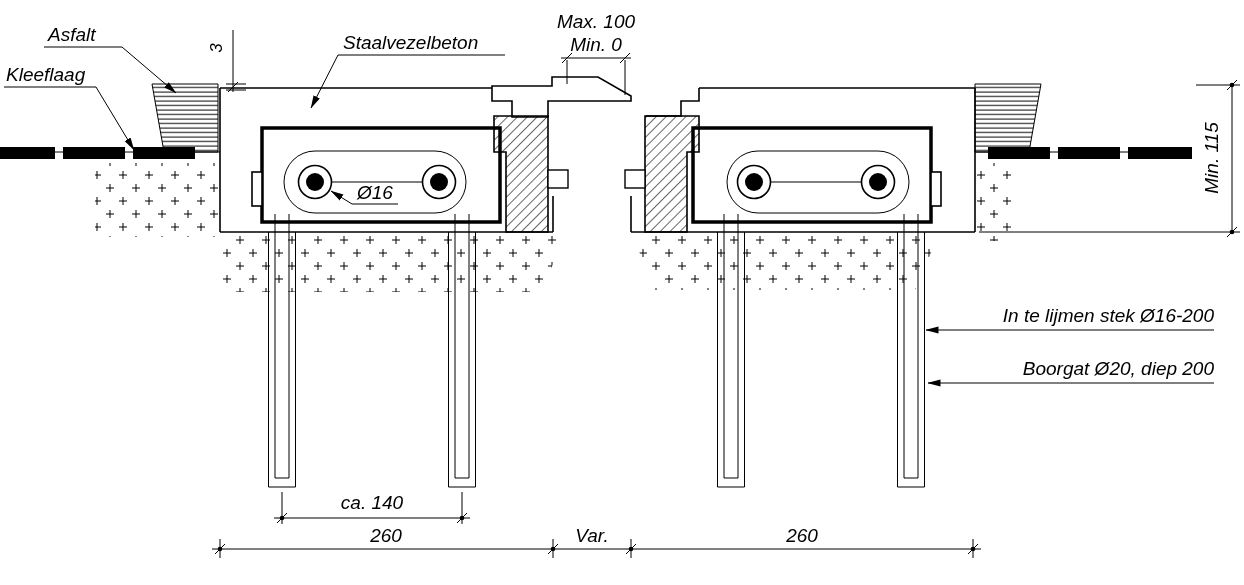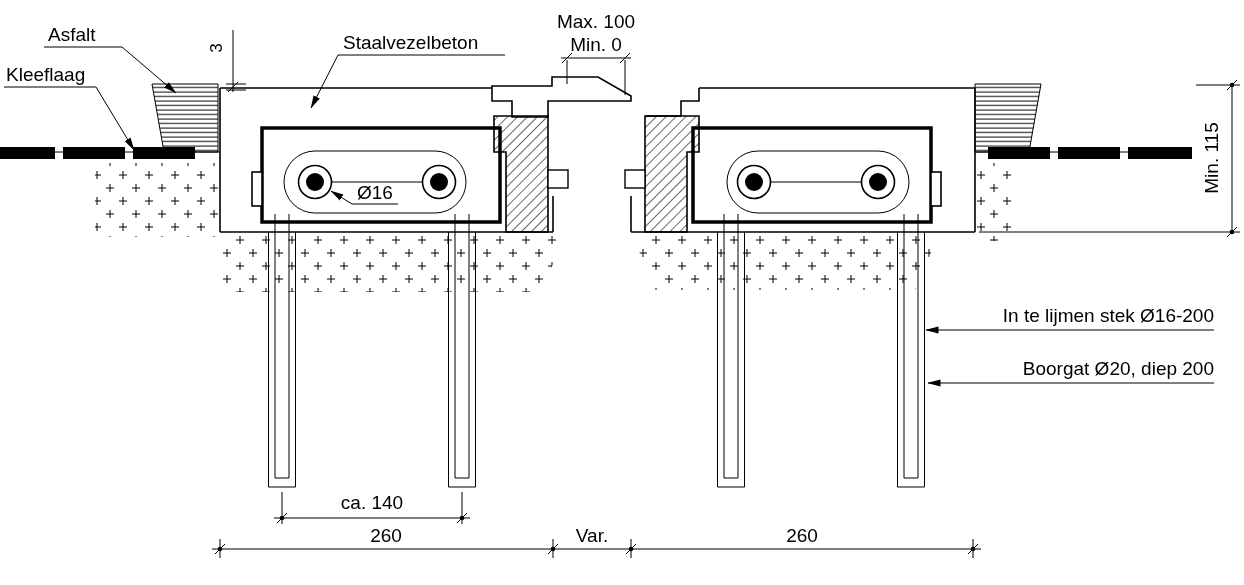--- a/index.html
+++ b/index.html
@@ -1,16 +1,16 @@
 <!DOCTYPE html>
 <html><head>
 <meta charset="utf-8">
 <style>
   html,body{margin:0;padding:0;background:#ffffff;}
-  .stage{width:1244px;height:585px;background:#ffffff;position:relative;font-family:"Liberation Sans",sans-serif;}
+  .stage{width:1244px;height:585px;background:#ffffff;position:relative;font-family:"Liberation Sans",sans-serif;font-style:italic;}
   svg{display:block;}
   .thin{stroke:#000;stroke-width:1;fill:none;}
   .med{stroke:#000;stroke-width:1.6;fill:none;}
   .thick{stroke:#000;stroke-width:3.5;fill:none;}
   .dim{stroke:#000;stroke-width:1;fill:none;}
   .lbl{font-family:"Liberation Sans",sans-serif;font-size:19px;fill:#000;}
   .lbl-sm{font-family:"Liberation Sans",sans-serif;font-size:17px;fill:#000;}
   .mid{text-anchor:middle;}
   .end{text-anchor:end;}
 </style>

